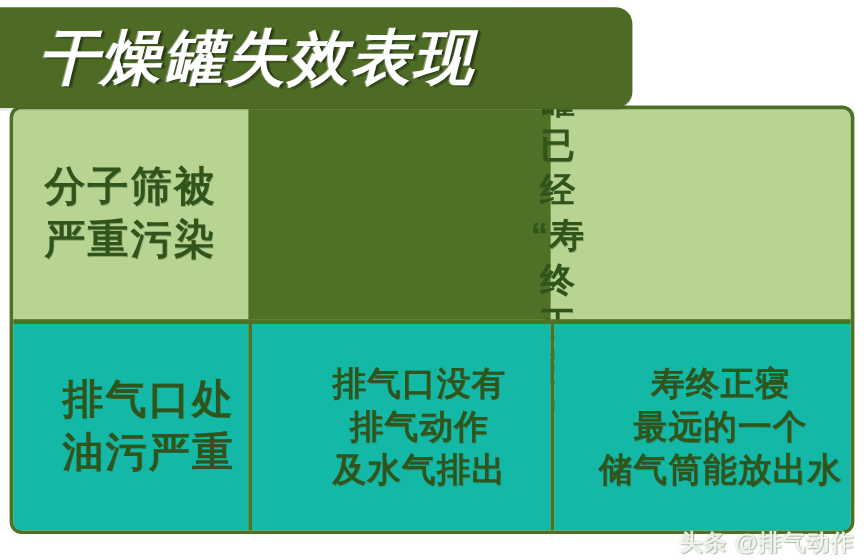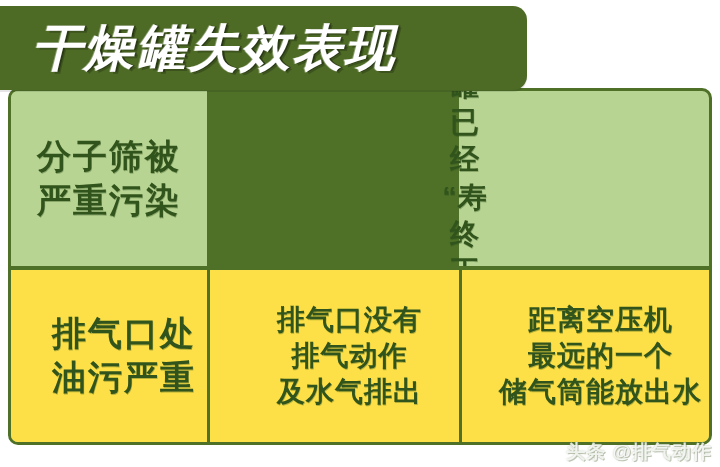--- a/index.html
+++ b/index.html
@@ -77,21 +77,21 @@
   }
   .cell {
     display: flex;
     align-items: center;
     justify-content: center;
     text-align: center;
     box-sizing: border-box;
     padding: 4px 6px;
   }
   .row1 { background: #b8d493; }
-  .row2 { background: #fde047; padding-left: 36px; }
+  .row2 { background: #14b8a6; padding-left: 36px; }
 
   .vline  { background: #4e7027; }
   .hline  { grid-column: 1 / -1; background: #4e7027; }
 
   .cell-text {
     color: #31541c;
     font-weight: bold;
     line-height: 1.28;
     letter-spacing: 1px;
     white-space: pre-line;
@@ -148,21 +148,21 @@
 油污严重</span>
       </div>
       <div class="vline"></div>
       <div class="cell row2">
         <span class="cell-text small">排气口没有
 排气动作
 及水气排出</span>
       </div>
       <div class="vline"></div>
       <div class="cell row2">
-        <span class="cell-text small">距离空压机
+        <span class="cell-text small">寿终正寝
 最远的一个
 储气筒能放出水</span>
       </div>
 
     </div>
   </div>
 
   <div class="watermark">头条 @排气动作</div>
 
 </div>

